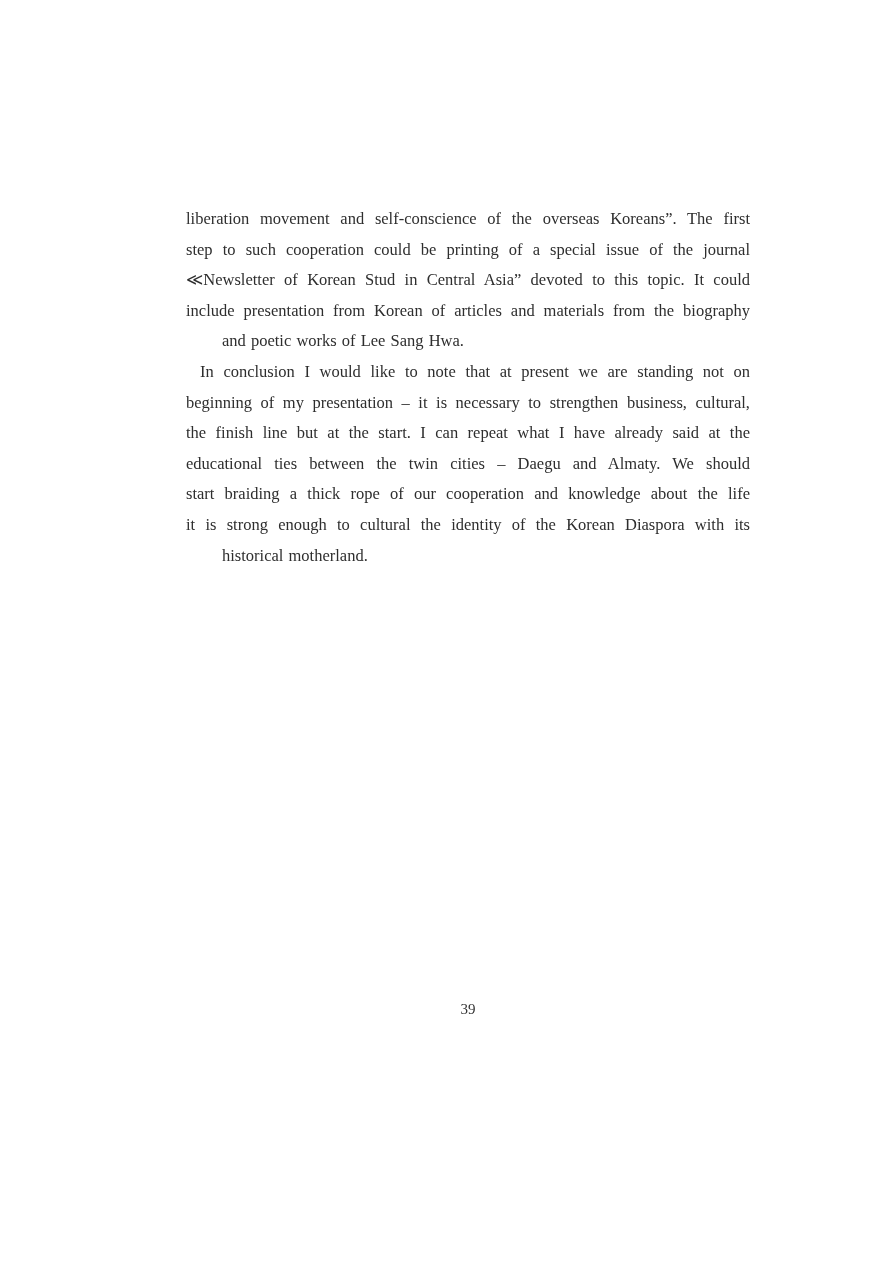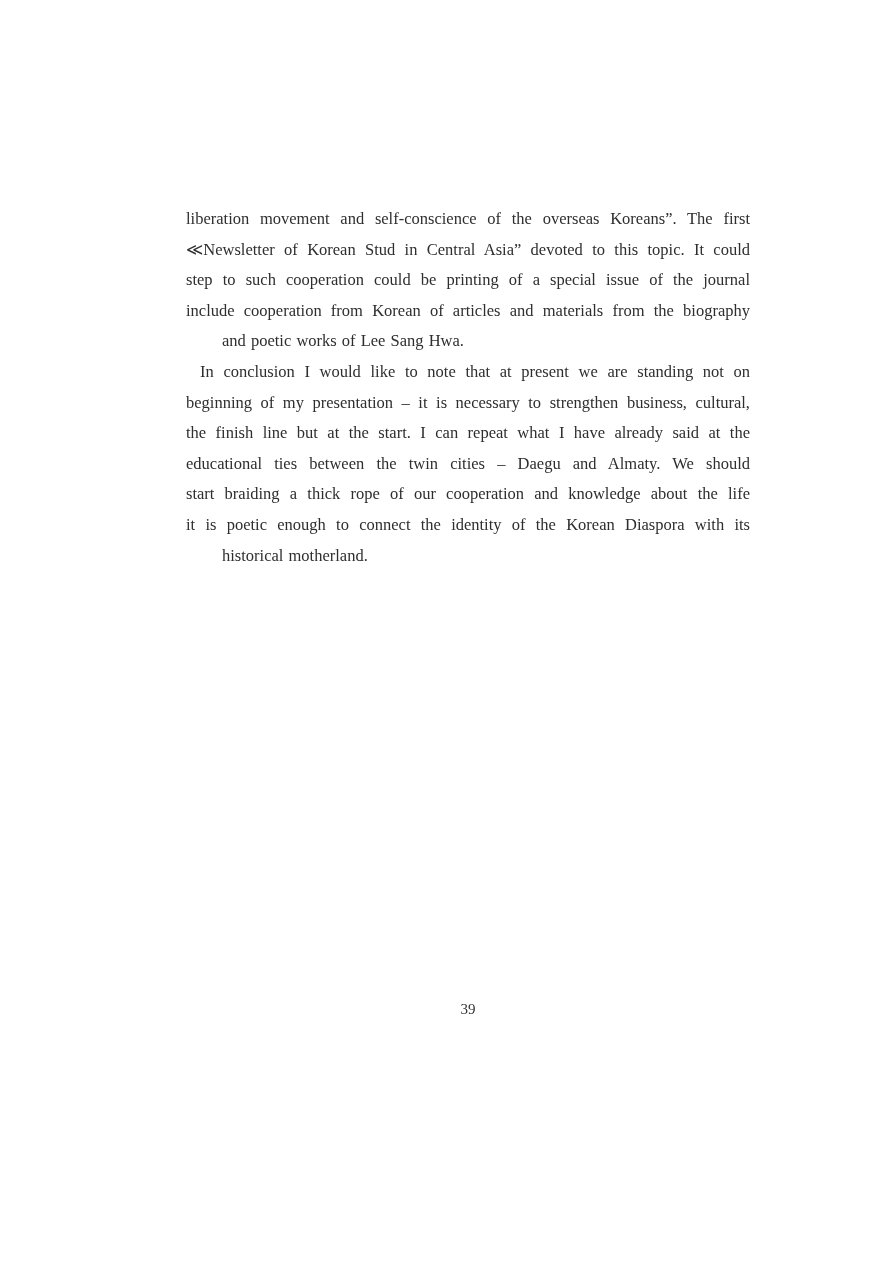--- a/index.html
+++ b/index.html
@@ -51,29 +51,29 @@
   }
 </style>
 </head>
 <body>
 
 <div class="page">
 
   <div class="textblock">
 
     <div class="line">liberation movement and self-conscience of the overseas Koreans”. The first</div>
+    <div class="line">step to such cooperation could be printing of a special issue of the journal</div>
     <div class="line">≪Newsletter of Korean Stud in Central Asia” devoted to this topic. It could</div>
-    <div class="line">step to such cooperation could be printing of a special issue of the journal</div>
-    <div class="line">include cooperation from Korean of articles and materials from the biography</div>
+    <div class="line">include presentation from Korean of articles and materials from the biography</div>
     <div class="line last">and poetic works of Lee Sang Hwa.</div>
 
     <div class="line indent">In conclusion I would like to note that at present we are standing not on</div>
     <div class="line">beginning of my presentation – it is necessary to strengthen business, cultural,</div>
     <div class="line">the finish line but at the start. I can repeat what I have already said at the</div>
     <div class="line">educational ties between the twin cities – Daegu and Almaty. We should</div>
     <div class="line">start braiding a thick rope of our cooperation and knowledge about the life</div>
-    <div class="line">it is poetic enough to connect the identity of the Korean Diaspora with its</div>
+    <div class="line">it is strong enough to cultural the identity of the Korean Diaspora with its</div>
     <div class="line last">historical motherland.</div>
   </div>
 
   <div class="pagenum">39</div>
 
 </div>
 
 </body></html>

